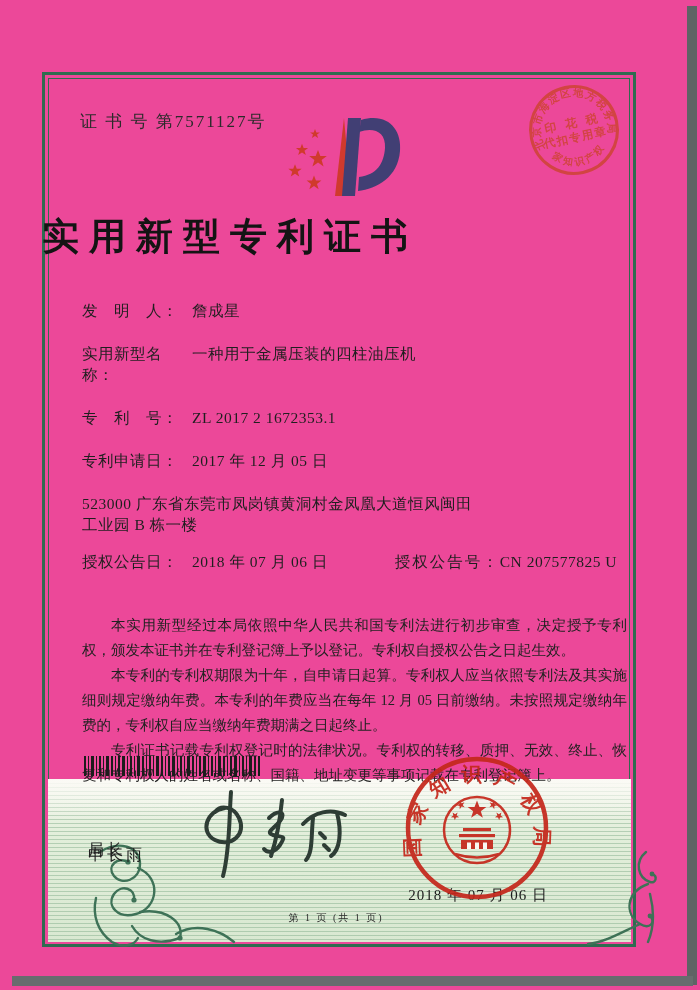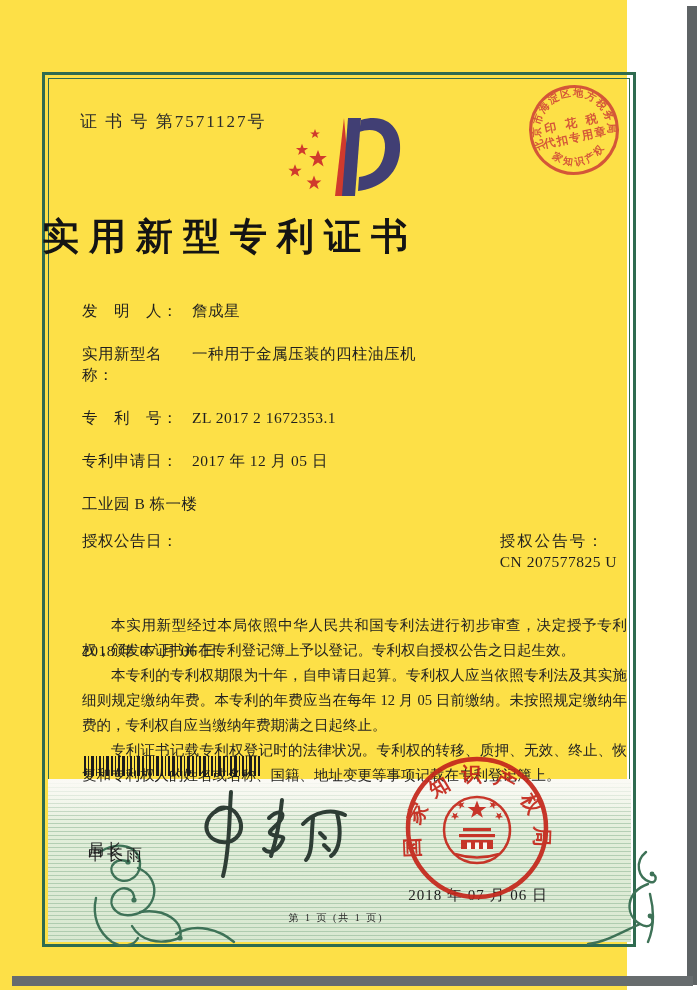--- a/index.html
+++ b/index.html
@@ -1,38 +1,38 @@
 <!DOCTYPE html>
 <html><head>
 <meta charset="utf-8">
 <style>
   html,body{margin:0;padding:0;width:700px;height:990px;overflow:hidden;
     font-family:"Liberation Serif","DejaVu Serif",serif;background:#ffffff;}
-  .scan{position:relative;width:627px;height:990px;background:#fde047;}
+  .scan{position:relative;width:700px;height:990px;background:#ec4899;}
   
   .edge-right{position:absolute;left:687px;top:6px;width:10px;height:979px;background:#5e6365;}
   .edge-bottom{position:absolute;left:12px;top:976px;width:681px;height:10px;background:#676c6e;}
   
   .frame-outer{position:absolute;left:42px;top:72px;width:588px;height:869px;
     border:3px solid #2f6b50;}
   .frame-inner{position:absolute;inset:3px;border:1px solid #2f6b50;}
   
   .cert-no{position:absolute;left:80px;top:110px;font-size:17px;letter-spacing:2px;color:#2b2b2b;}
   .title{position:absolute;left:42px;top:212px;width:588px;text-align:left;
     font-size:37px;font-weight:bold;letter-spacing:10px;color:#141414;}
   .logo-svg{position:absolute;left:278px;top:96px;}
   .tax-stamp{position:absolute;left:512px;top:68px;transform:rotate(-12deg);opacity:.88;}
   
   .fields{position:absolute;left:82px;top:300px;width:545px;font-size:15.5px;color:#1f1f1f;}
   .field-row{display:flex;margin-bottom:22px;line-height:21px;}
   .flabel{flex:0 0 110px;letter-spacing:.5px;}
   .fvalue{letter-spacing:.5px;}
   .addr-block{display:flex;flex-direction:column;}
   .grant-row{display:flex;justify-content:space-between;padding-right:10px;}
-  .pair{display:flex;flex-direction:column;}
+  .pair{display:flex;}
   
   .paras{position:absolute;left:82px;top:613px;width:545px;font-size:14.5px;
     line-height:25px;color:#222222;text-align:justify;}
   .paras p{margin:0;text-indent:2em;}
   
   .barcode{position:absolute;left:84px;top:756px;}
   
   .green-panel{position:absolute;left:48px;top:779px;width:583px;height:163px;
     background:
       repeating-linear-gradient(180deg, rgba(122,168,132,.45) 0px, rgba(122,168,132,.45) 1px,
@@ -144,20 +144,21 @@
     <div class="field-row">
       <span class="flabel">专　利　号：</span>
       <span class="fvalue">ZL 2017 2 1672353.1</span>
     </div>
     <div class="field-row">
       <span class="flabel">专利申请日：</span>
       <span class="fvalue">2017 年 12 月 05 日</span>
     </div>
     <div class="field-row" style="margin-bottom:16px;">
       <span class="fvalue addr-block">
+        <span>523000 广东省东莞市凤岗镇黄洞村金凤凰大道恒风闽田</span>
         <span>工业园 B 栋一楼</span>
       </span>
     </div>
     <div class="field-row grant-row">
       <span class="pair">
         <span class="flabel">授权公告日：</span>
         <span class="fvalue">2018 年 07 月 06 日</span>
       </span>
       <span class="pair">
         <span style="letter-spacing:2px;">授权公告号：</span>

